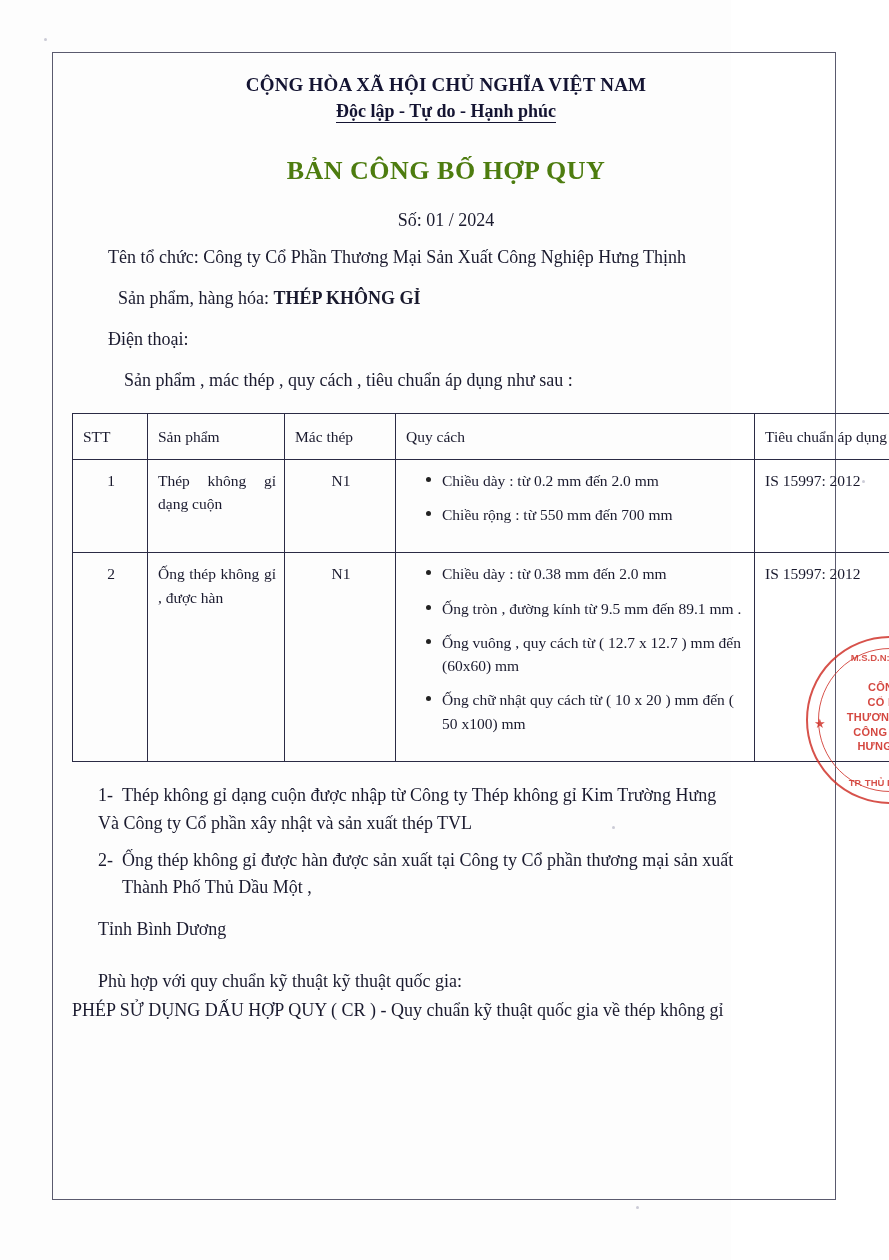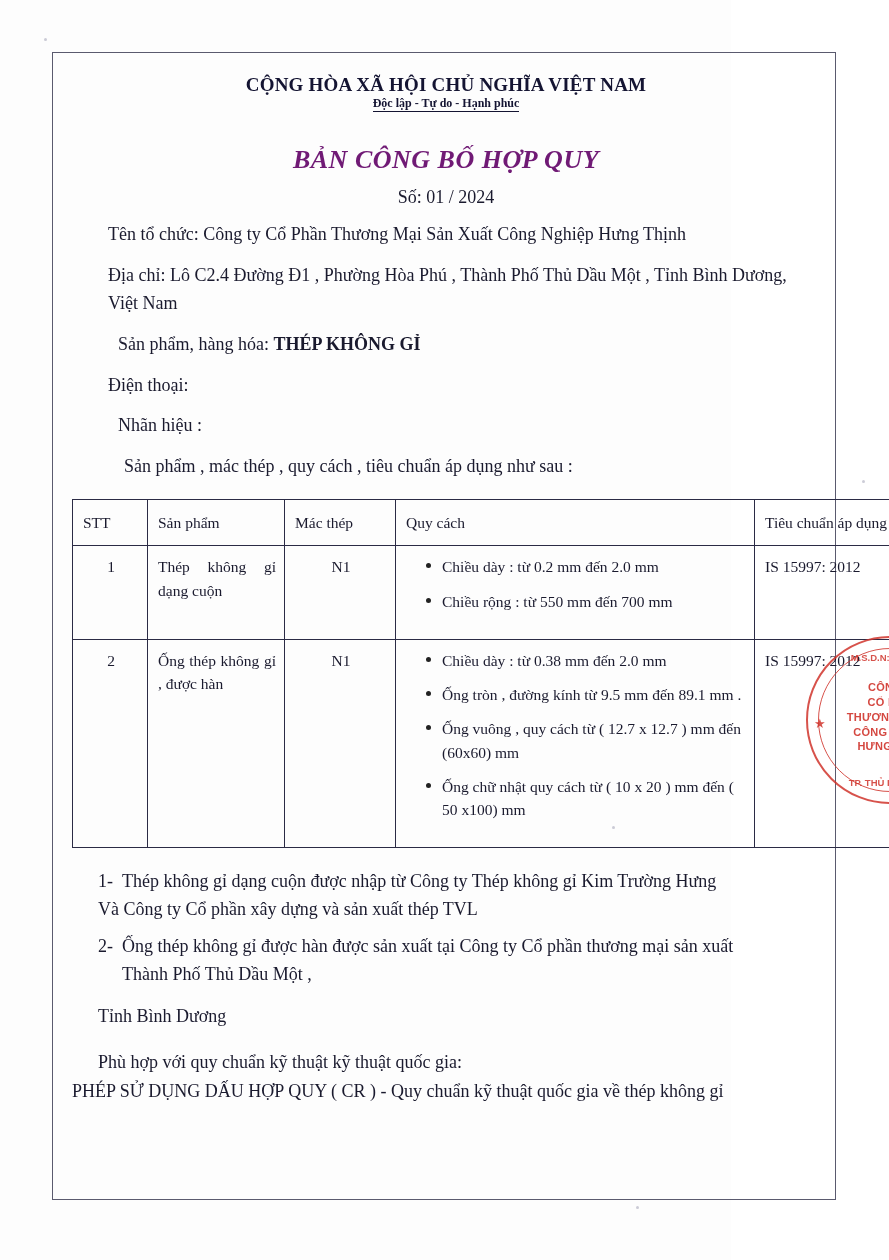--- a/index.html
+++ b/index.html
@@ -42,38 +42,38 @@
 
   .national-title {
     font-weight: bold;
     font-size: 19px;
     letter-spacing: 0.2px;
     color: #141432;
     margin-top: 8px;
   }
   .national-sub {
     font-weight: bold;
-    font-size: 12px;
+    font-size: 18px;
+    margin-top: 5px;
     color: #141432;
   }
   .national-sub span.u {
     border-bottom: 1.4px solid #141432;
     padding-bottom: 1px;
   }
   .doc-title {
     font-weight: bold;
     font-size: 26px;
     margin-top: 34px;
     letter-spacing: 0.5px;
-    color: #701a75;
-    font-style: italic;
+    color: #4d7c0f;
   }
   .doc-number {
     font-size: 18px;
-    margin-top: 12px;
+    margin-top: 24px;
   }
 
   .para {
     font-size: 18px;
     line-height: 1.55;
     margin-top: 13px;
   }
   .para.indent { padding-left: 36px; }
   .para.indent2 { padding-left: 46px; }
   .para.indent3 { padding-left: 52px; }
@@ -246,27 +246,25 @@
 
     <div class="center national-title">CỘNG HÒA XÃ HỘI CHỦ NGHĨA VIỆT NAM</div>
     <div class="center national-sub">
       <span class="u">Độc lập - Tự do - Hạnh phúc</span>
     </div>
 
     <div class="center doc-title">BẢN CÔNG BỐ HỢP QUY</div>
     <div class="center doc-number">Số: 01 / 2024</div>
 
     <div class="para indent">Tên tổ chức: Công ty Cổ Phần Thương Mại Sản Xuất Công Nghiệp Hưng Thịnh</div>
-    <div class="para indent">Địa chỉ: Lô C2.4 Đường Đ1 , Phường Hòa Phú , Thành Phố Thủ Dầu Một , Tỉnh Bình Dương, Việt Nam</div>
     <div class="para indent2">
       <span>Sản phẩm, hàng hóa: </span><span class="bold">THÉP KHÔNG GỈ</span>
     </div>
 
     <div class="para indent">Điện thoại:</div>
-    <div class="para indent2">Nhãn hiệu :</div>
     <div class="para indent3">Sản phẩm , mác thép , quy cách , tiêu chuẩn áp dụng như sau :</div>
 
     <table class="spec">
       <thead>
         <tr>
           <th class="c-stt">STT</th>
           <th class="c-prod">Sản phẩm</th>
           <th class="c-mac">Mác thép</th>
           <th class="c-quy">Quy cách</th>
           <th class="c-std">Tiêu chuẩn áp dụng</th>
@@ -300,32 +298,32 @@
           <td class="c-std">IS 15997: 2012</td>
         </tr>
       </tbody>
     </table>
 
     <div class="notes">
       <div class="note-row">
         <div class="note-num">1-</div>
         <div class="note-body">Thép không gỉ dạng cuộn được nhập từ Công ty Thép không gỉ Kim Trường Hưng</div>
       </div>
-      <div class="note-cont">Và Công ty Cổ phần xây dựng và sản xuất thép TVL</div>
+      <div class="note-cont">Và Công ty Cổ phần xây nhật và sản xuất thép TVL</div>
 
       <div class="note-row">
         <div class="note-num">2-</div>
         <div class="note-body">Ống thép không gỉ được hàn được sản xuất tại Công ty Cổ phần thương mại sản xuất</div>
       </div>
       <div class="note-cont deep">Thành Phố Thủ Dầu Một ,</div>
     </div>
 
     <div class="closing">
       <div class="l1">Tỉnh Bình Dương</div>
-      <div class="l1" style="margin-top:18px;">Phù hợp với quy chuẩn kỹ thuật kỹ thuật quốc gia:</div>
+      <div class="l1" style="margin-top:24px;">Phù hợp với quy chuẩn kỹ thuật kỹ thuật quốc gia:</div>
       <div class="l3">PHÉP SỬ DỤNG DẤU HỢP QUY ( CR ) -  Quy chuẩn kỹ thuật quốc gia về thép không gỉ</div>
     </div>
 
   </div>
 
   <div class="stamp">
     <div class="ring"></div>
     <div class="ring inner"></div>
     <div class="arc-top">M.S.D.N:37 02266</div>
     <div class="arc-bottom">TP. THỦ DẦU MỘT</div>

